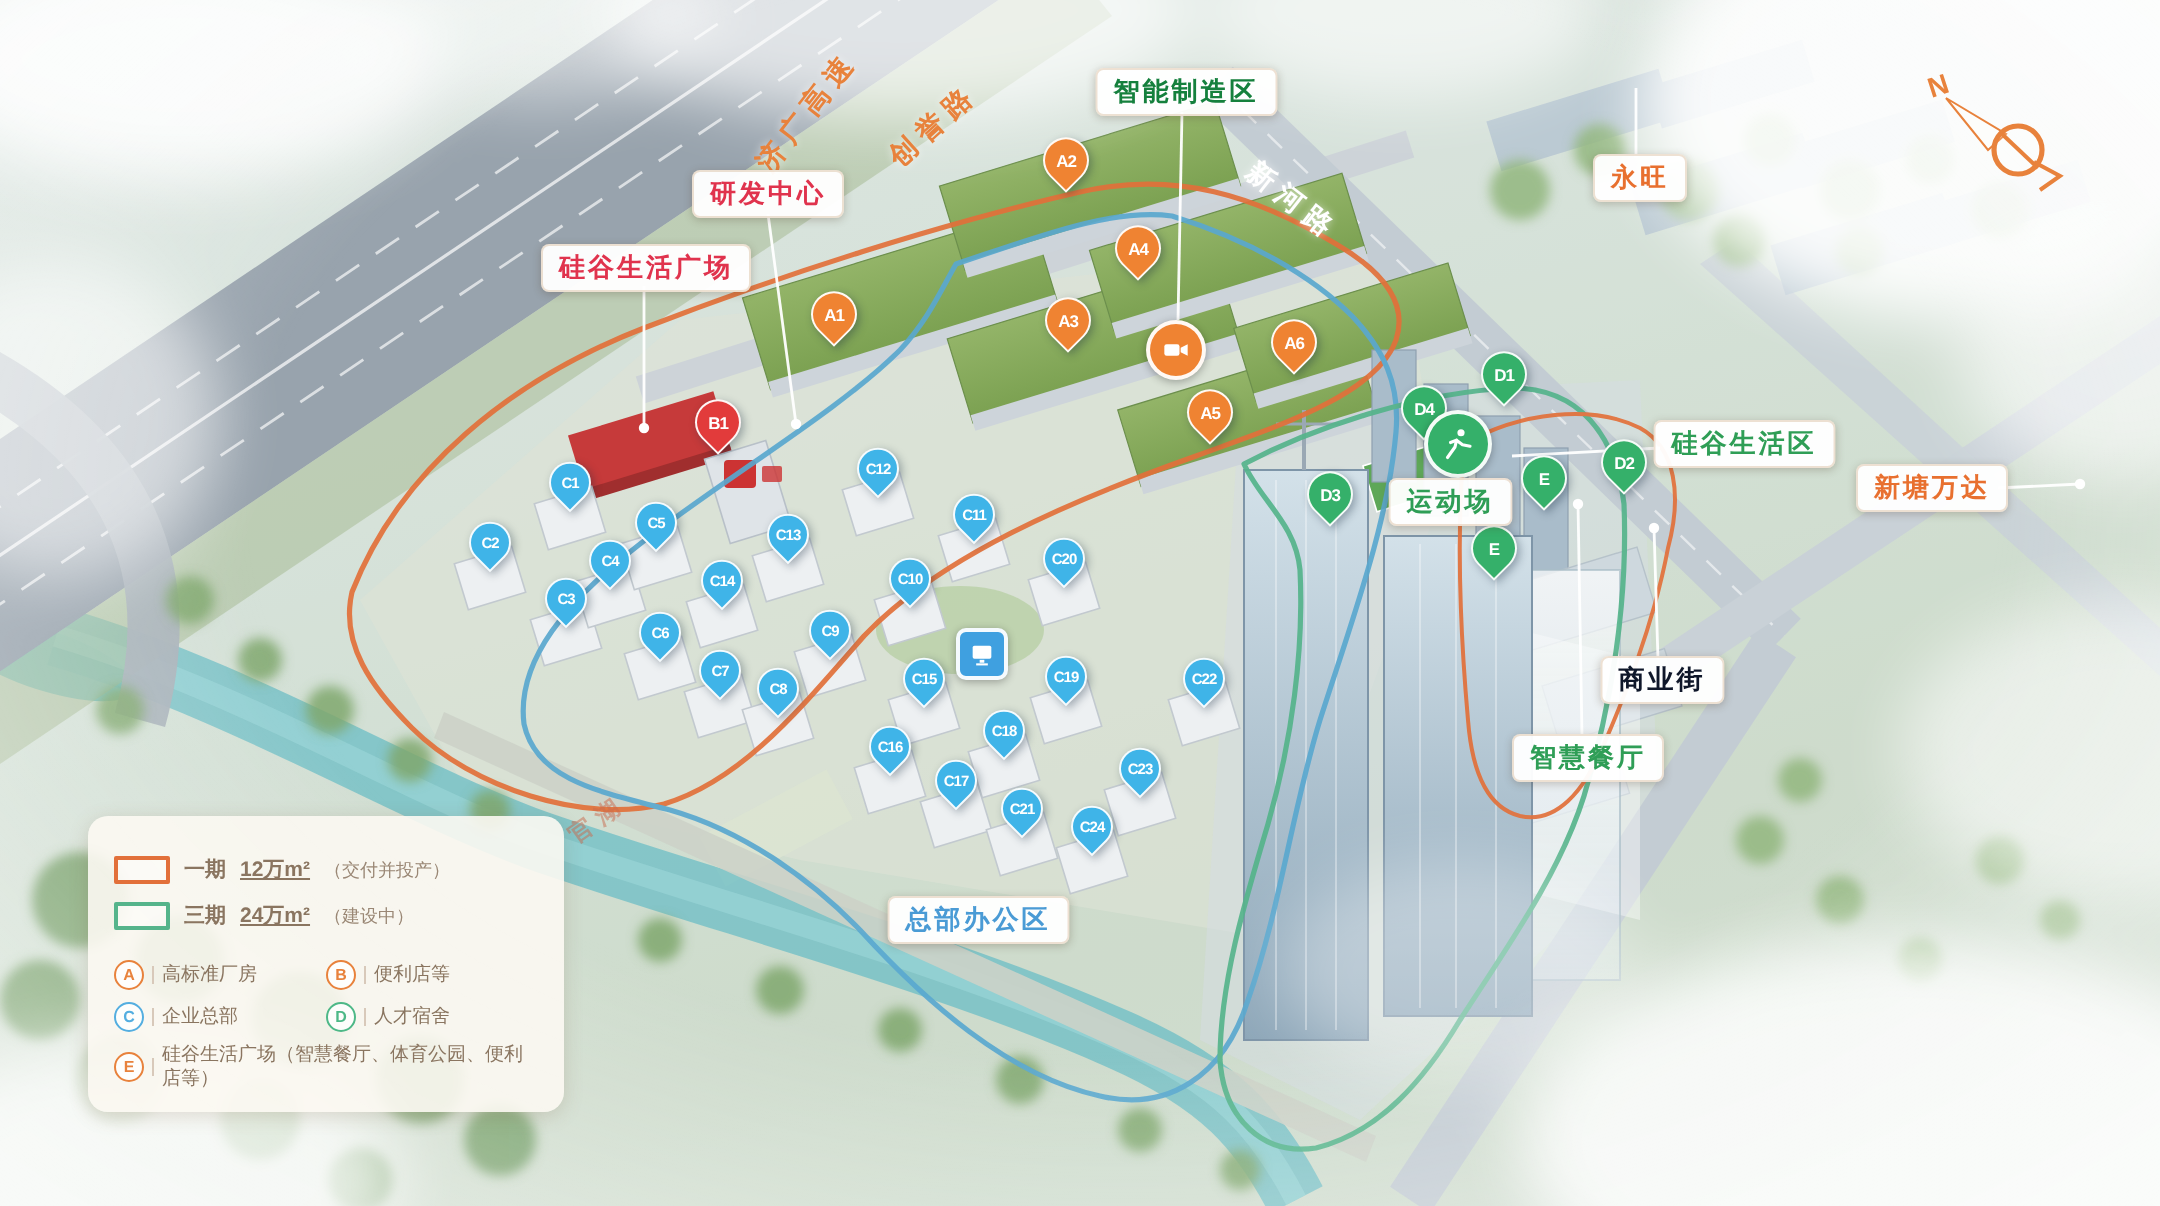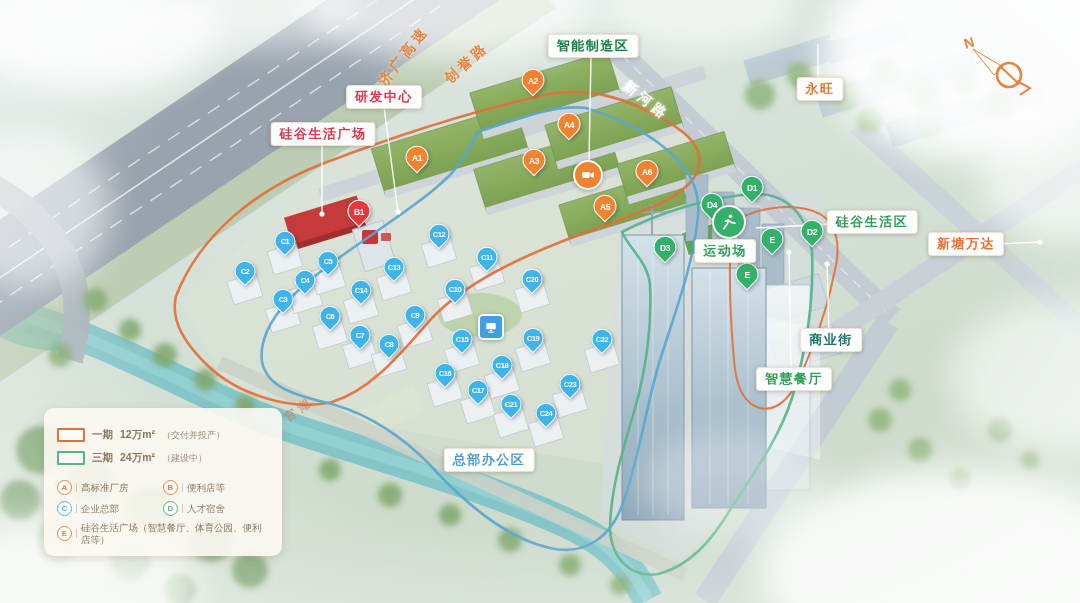--- a/index.html
+++ b/index.html
@@ -28,21 +28,21 @@
   .micon{position:absolute;transform:translate(-50%,-50%);display:flex;align-items:center;justify-content:center;
     border:2px solid rgba(255,255,255,.95);border-radius:50%;box-shadow:0 1px 4px rgba(0,0,0,.3);z-index:5;}
   .micon.square{border-radius:5px;}
   #legend{position:absolute;left:44px;top:408px;width:212px;z-index:7;
     background:rgba(252,248,242,.9);border-radius:10px;padding:11px 13px 10px 13px;
     box-shadow:0 2px 10px rgba(120,90,60,.2);}
   #legend-title{font-size:16px;font-weight:bold;color:#e2742f;letter-spacing:.5px;}
   .ph-row{display:flex;align-items:center;margin-top:9px;gap:7px;}
   .ph-swatch{width:24px;height:10px;border:2px solid #999;background:rgba(255,255,255,.4);flex:0 0 auto;border-radius:1px;}
   .ph-name{font-size:10.5px;font-weight:bold;color:#8a7560;}
-  .ph-area{font-size:10.5px;font-weight:bold;color:#8a7560;}
+  .ph-area{font-size:10.5px;font-weight:bold;color:#8a7560;text-decoration:underline;}
   .ph-note{font-size:9px;color:#9a8775;}
   #legend-keys{margin-top:9px;display:flex;flex-wrap:wrap;}
   .key-item{display:flex;align-items:center;gap:4px;margin-top:6px;flex:0 0 50%;}
   .key-item.wide{flex:0 0 100%;}
   .key-circle{width:13px;height:13px;border-radius:50%;border:1.3px solid;display:flex;align-items:center;
     justify-content:center;font-size:8px;font-weight:bold;background:rgba(255,255,255,.8);flex:0 0 auto;}
   .key-div{width:1px;height:9px;background:#d8c9ba;flex:0 0 auto;}
   .key-label{font-size:9.5px;color:#8a7560;line-height:1.25;}
   #compass{position:absolute;left:958px;top:30px;z-index:6;}
 </style>
@@ -360,21 +360,21 @@
       <circle cx="789" cy="252" r="2.6" fill="#ffffff"></circle>
     </svg>
 
   <div id="anno-layer">
       <div class="map-label" style="left: 323px; top: 134px; color: rgb(224, 51, 77);">硅谷生活广场</div>
       <div class="map-label" style="left: 384px; top: 97px; color: rgb(224, 51, 77);">研发中心</div>
       <div class="map-label" style="left: 593px; top: 46px; color: #15803d;">智能制造区</div>
       <div class="map-label" style="left: 820px; top: 89px; color: rgb(232, 112, 47);">永旺</div>
       <div class="map-label" style="left: 872px; top: 222px; color: rgb(47, 158, 86); text-align: center;">硅谷生活区</div>
       <div class="map-label" style="left: 966px; top: 244px; color: rgb(232, 112, 47); text-align: center;">新塘万达</div>
-      <div class="map-label" style="left: 831px; top: 340px; color: #0f766e;">商业街</div>
+      <div class="map-label" style="left: 831px; top: 340px; color: #0f172a;">商业街</div>
       <div class="map-label" style="left: 794px; top: 379px; color: rgb(47, 158, 86);">智慧餐厅</div>
       <div class="map-label" style="left: 725px; top: 251px; color: rgb(47, 158, 86);">运动场</div>
       <div class="map-label" style="left: 489px; top: 460px; color: rgb(74, 155, 213);">总部办公区</div>
       <div class="road-label" style="left: 404px; top: 56px; color: rgb(232, 130, 60); transform: translate(-50%, -50%) rotate(-52deg);">济广高速</div>
       <div class="road-label" style="left: 467px; top: 63px; color: rgb(232, 130, 60); transform: translate(-50%, -50%) rotate(-42deg);">创誉路</div>
       <div class="road-label" style="left: 646px; top: 101px; color: rgb(255, 255, 255); transform: translate(-50%, -50%) rotate(38deg);">新河路</div>
       <div class="road-label faint" style="left: 299px; top: 410px; color: rgb(201, 106, 78); transform: translate(-50%, -50%) rotate(-35deg);">官湖</div>
       <div class="pin a" style="left: 417px; top: 159px; background: rgb(239, 131, 50);">
         <i>A1</i>
       </div>

